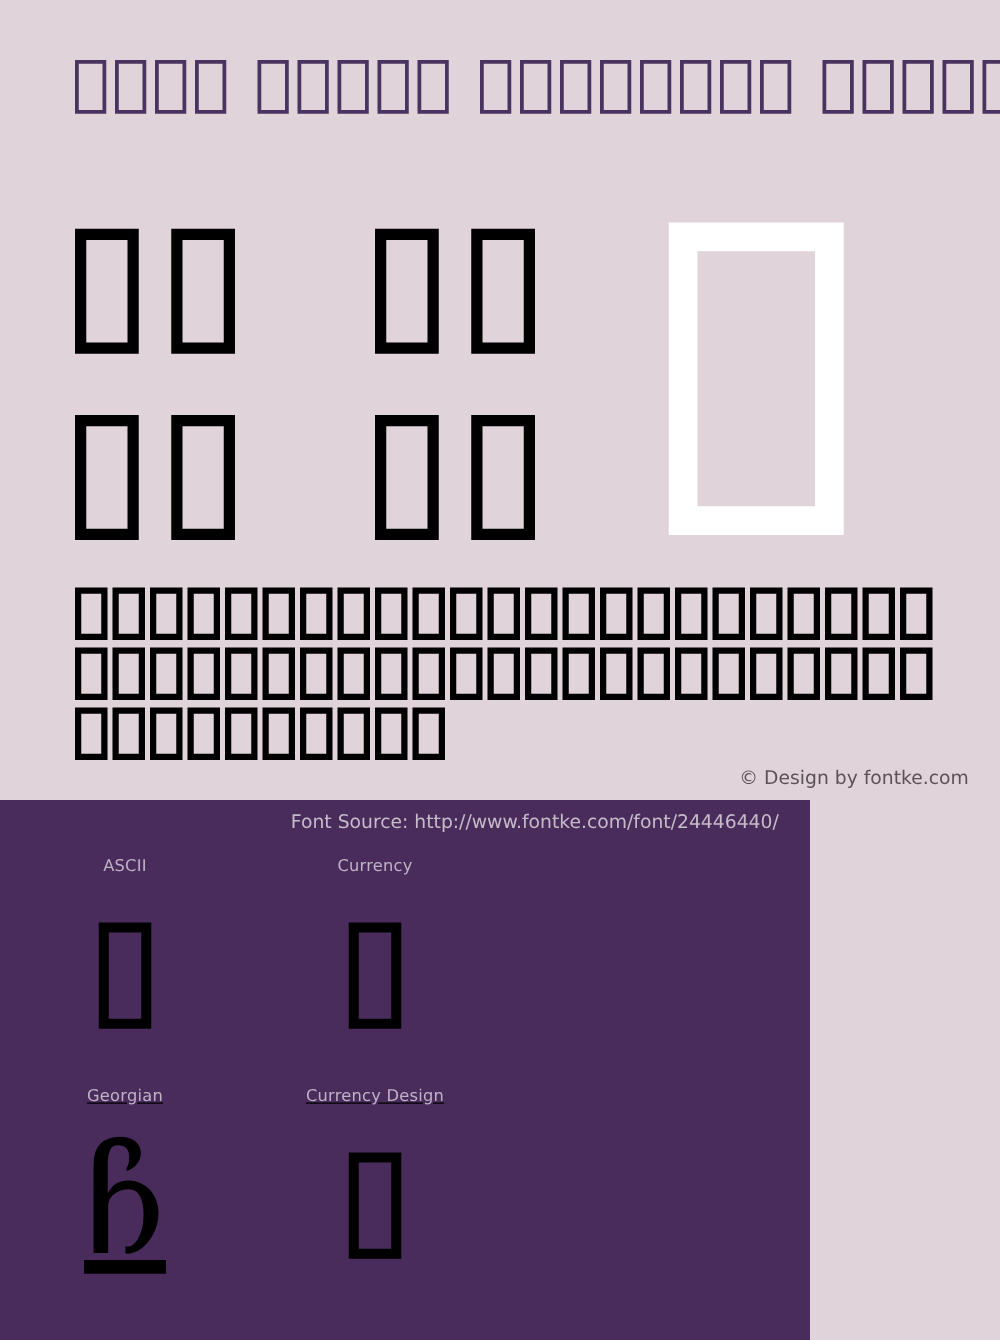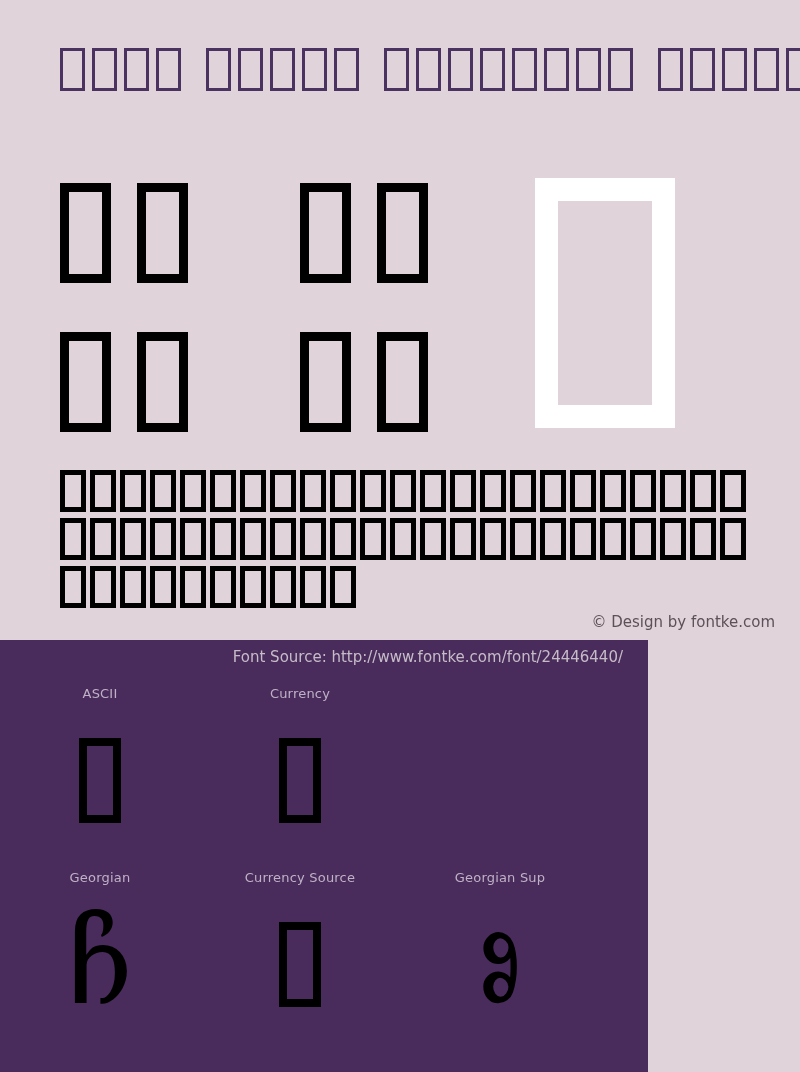--- a/index.html
+++ b/index.html
@@ -135,21 +135,21 @@
     white-space: nowrap;
   }
 
   .glyph-grid-row {
     position: absolute;
     left: 0;
     width: 800px;
     display: flex;
   }
   #glyph-row-1 { top: 44px; }
-  #glyph-row-2 { top: 228px; }
+  #glyph-row-2 { top: 228px; text-decoration: underline; }
 
   .glyph-cell {
     width: 200px;
     display: flex;
     flex-direction: column;
     align-items: center;
   }
   .glyph-label {
     font-size: 13px;
     color: #bfb2c6;
@@ -247,25 +247,19 @@
   </div>
 
   <div class="glyph-grid-row" id="glyph-row-2">
     <div class="glyph-cell">
       <div class="glyph-label">Georgian</div>
       <div class="glyph-sample">
         <span class="letter">ჩ</span>
       </div>
     </div>
     <div class="glyph-cell">
-      <div class="glyph-label">Currency Source</div>
+      <div class="glyph-label">Currency Design</div>
       <div class="glyph-sample">
         <span class="tofu"></span>
       </div>
     </div>
-    <div class="glyph-cell">
-      <div class="glyph-label">Georgian Sup</div>
-      <div class="glyph-sample">
-        <span class="letter nuskhuri">Ⱁ</span>
-      </div>
-    </div>
   </div>
 </div>
 
 </body></html>

